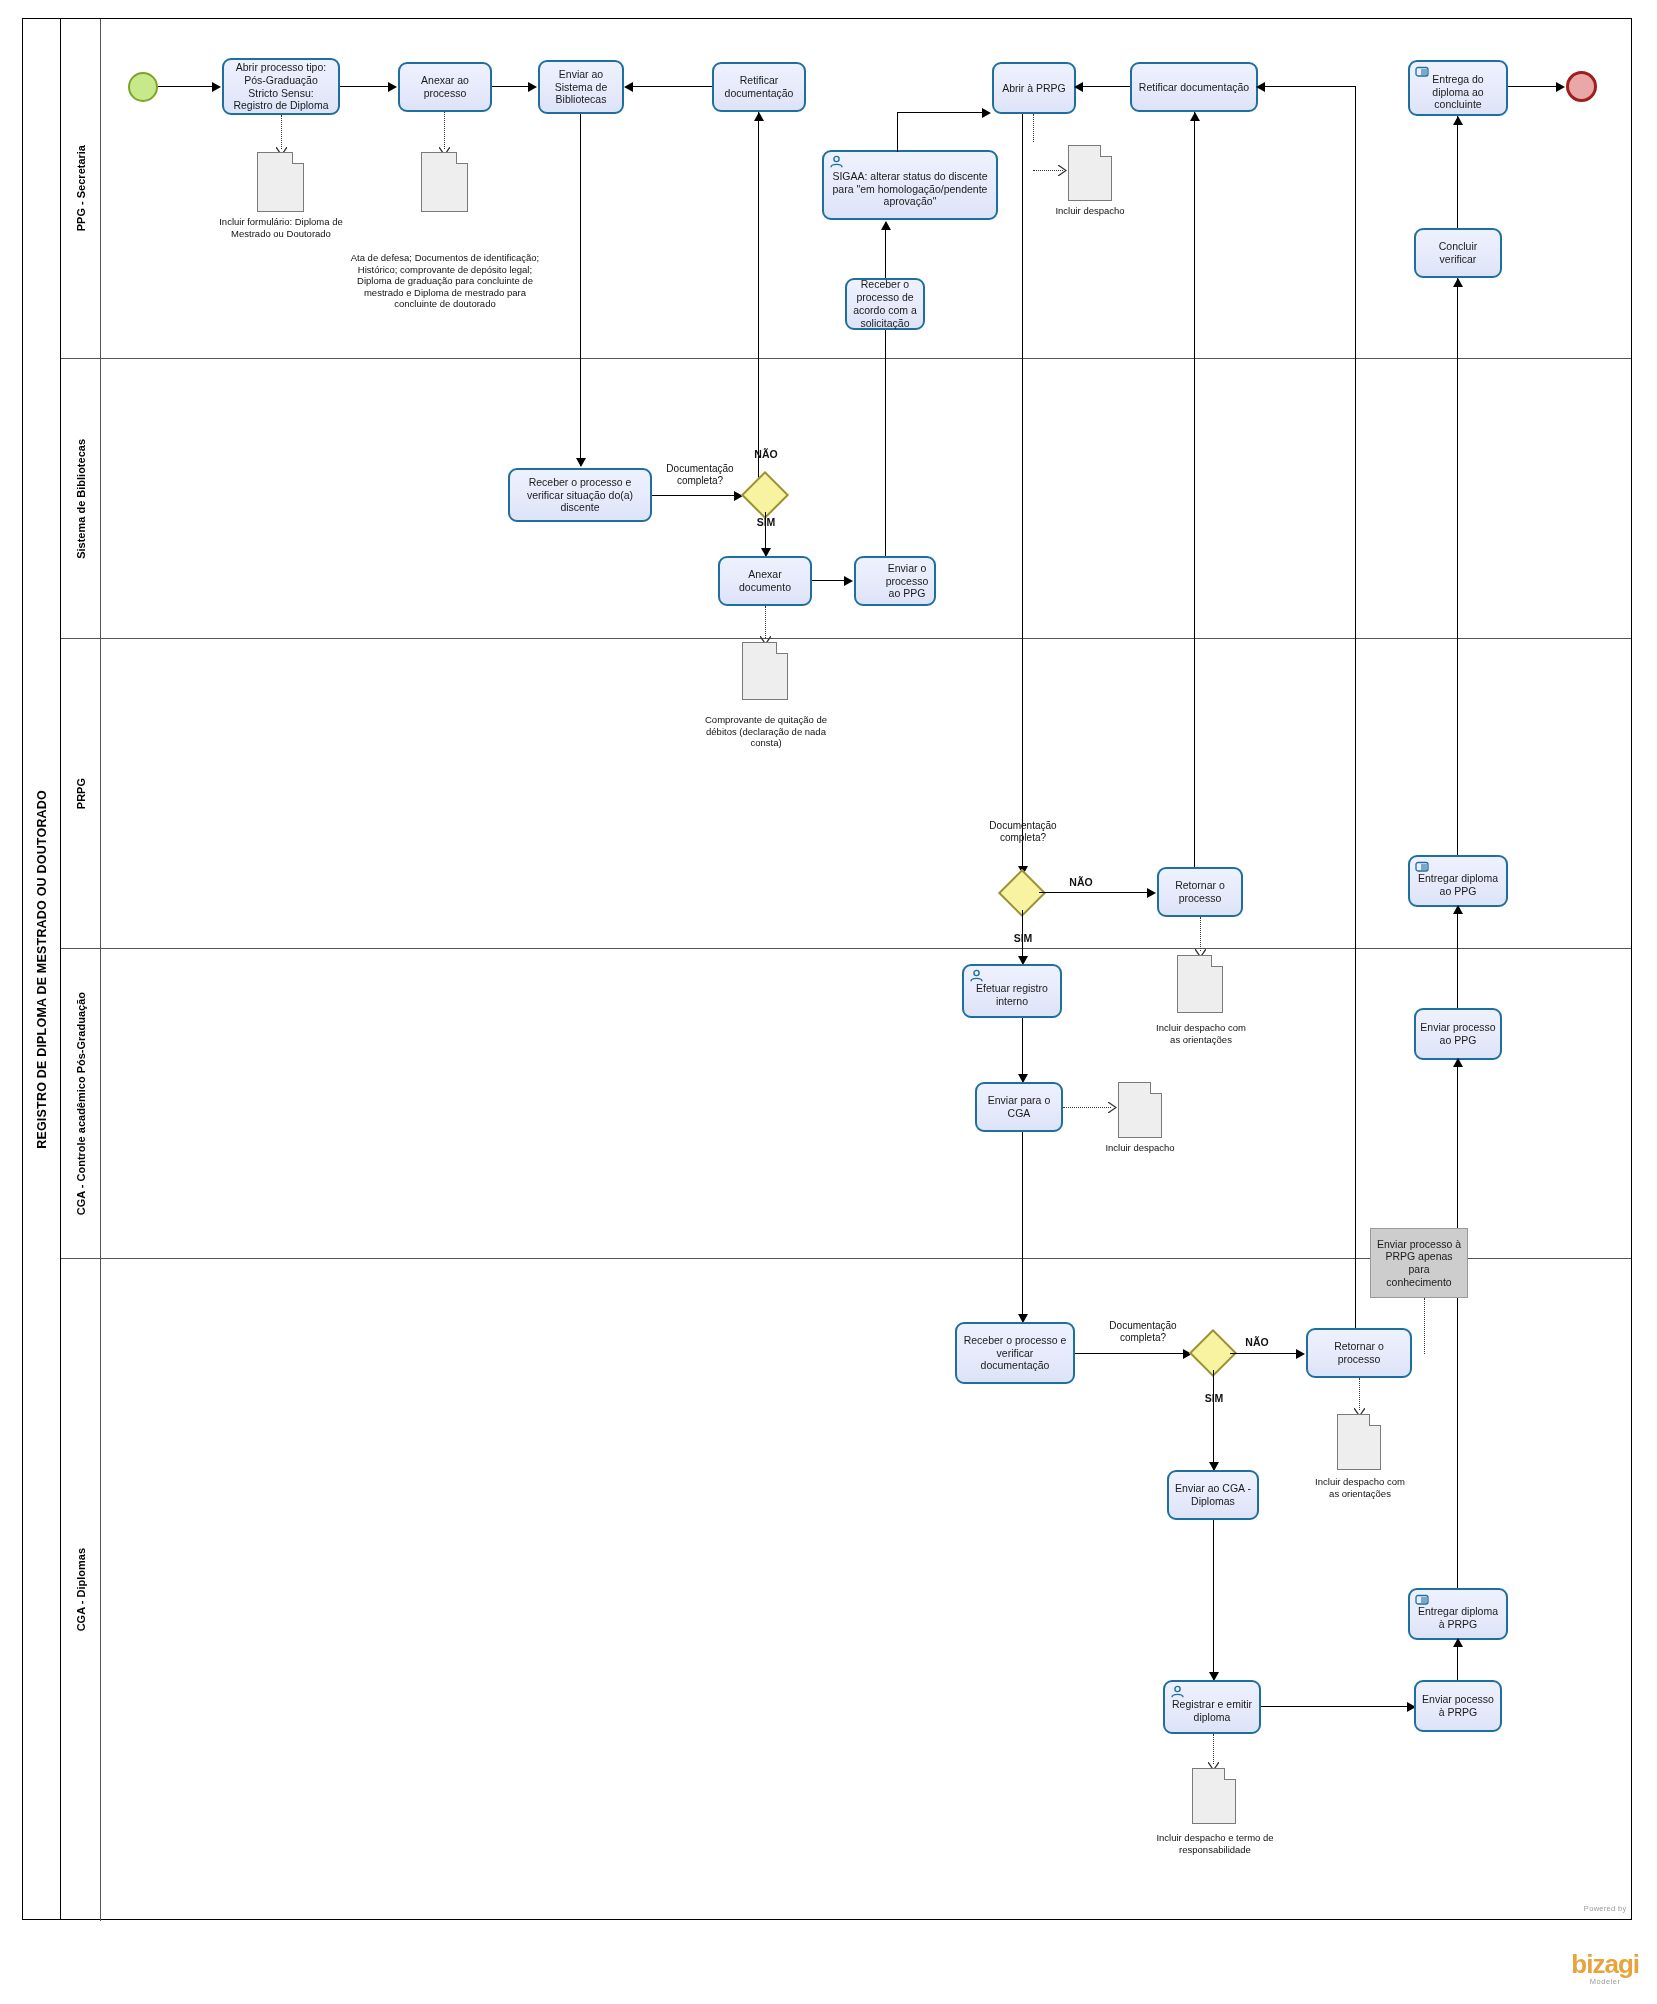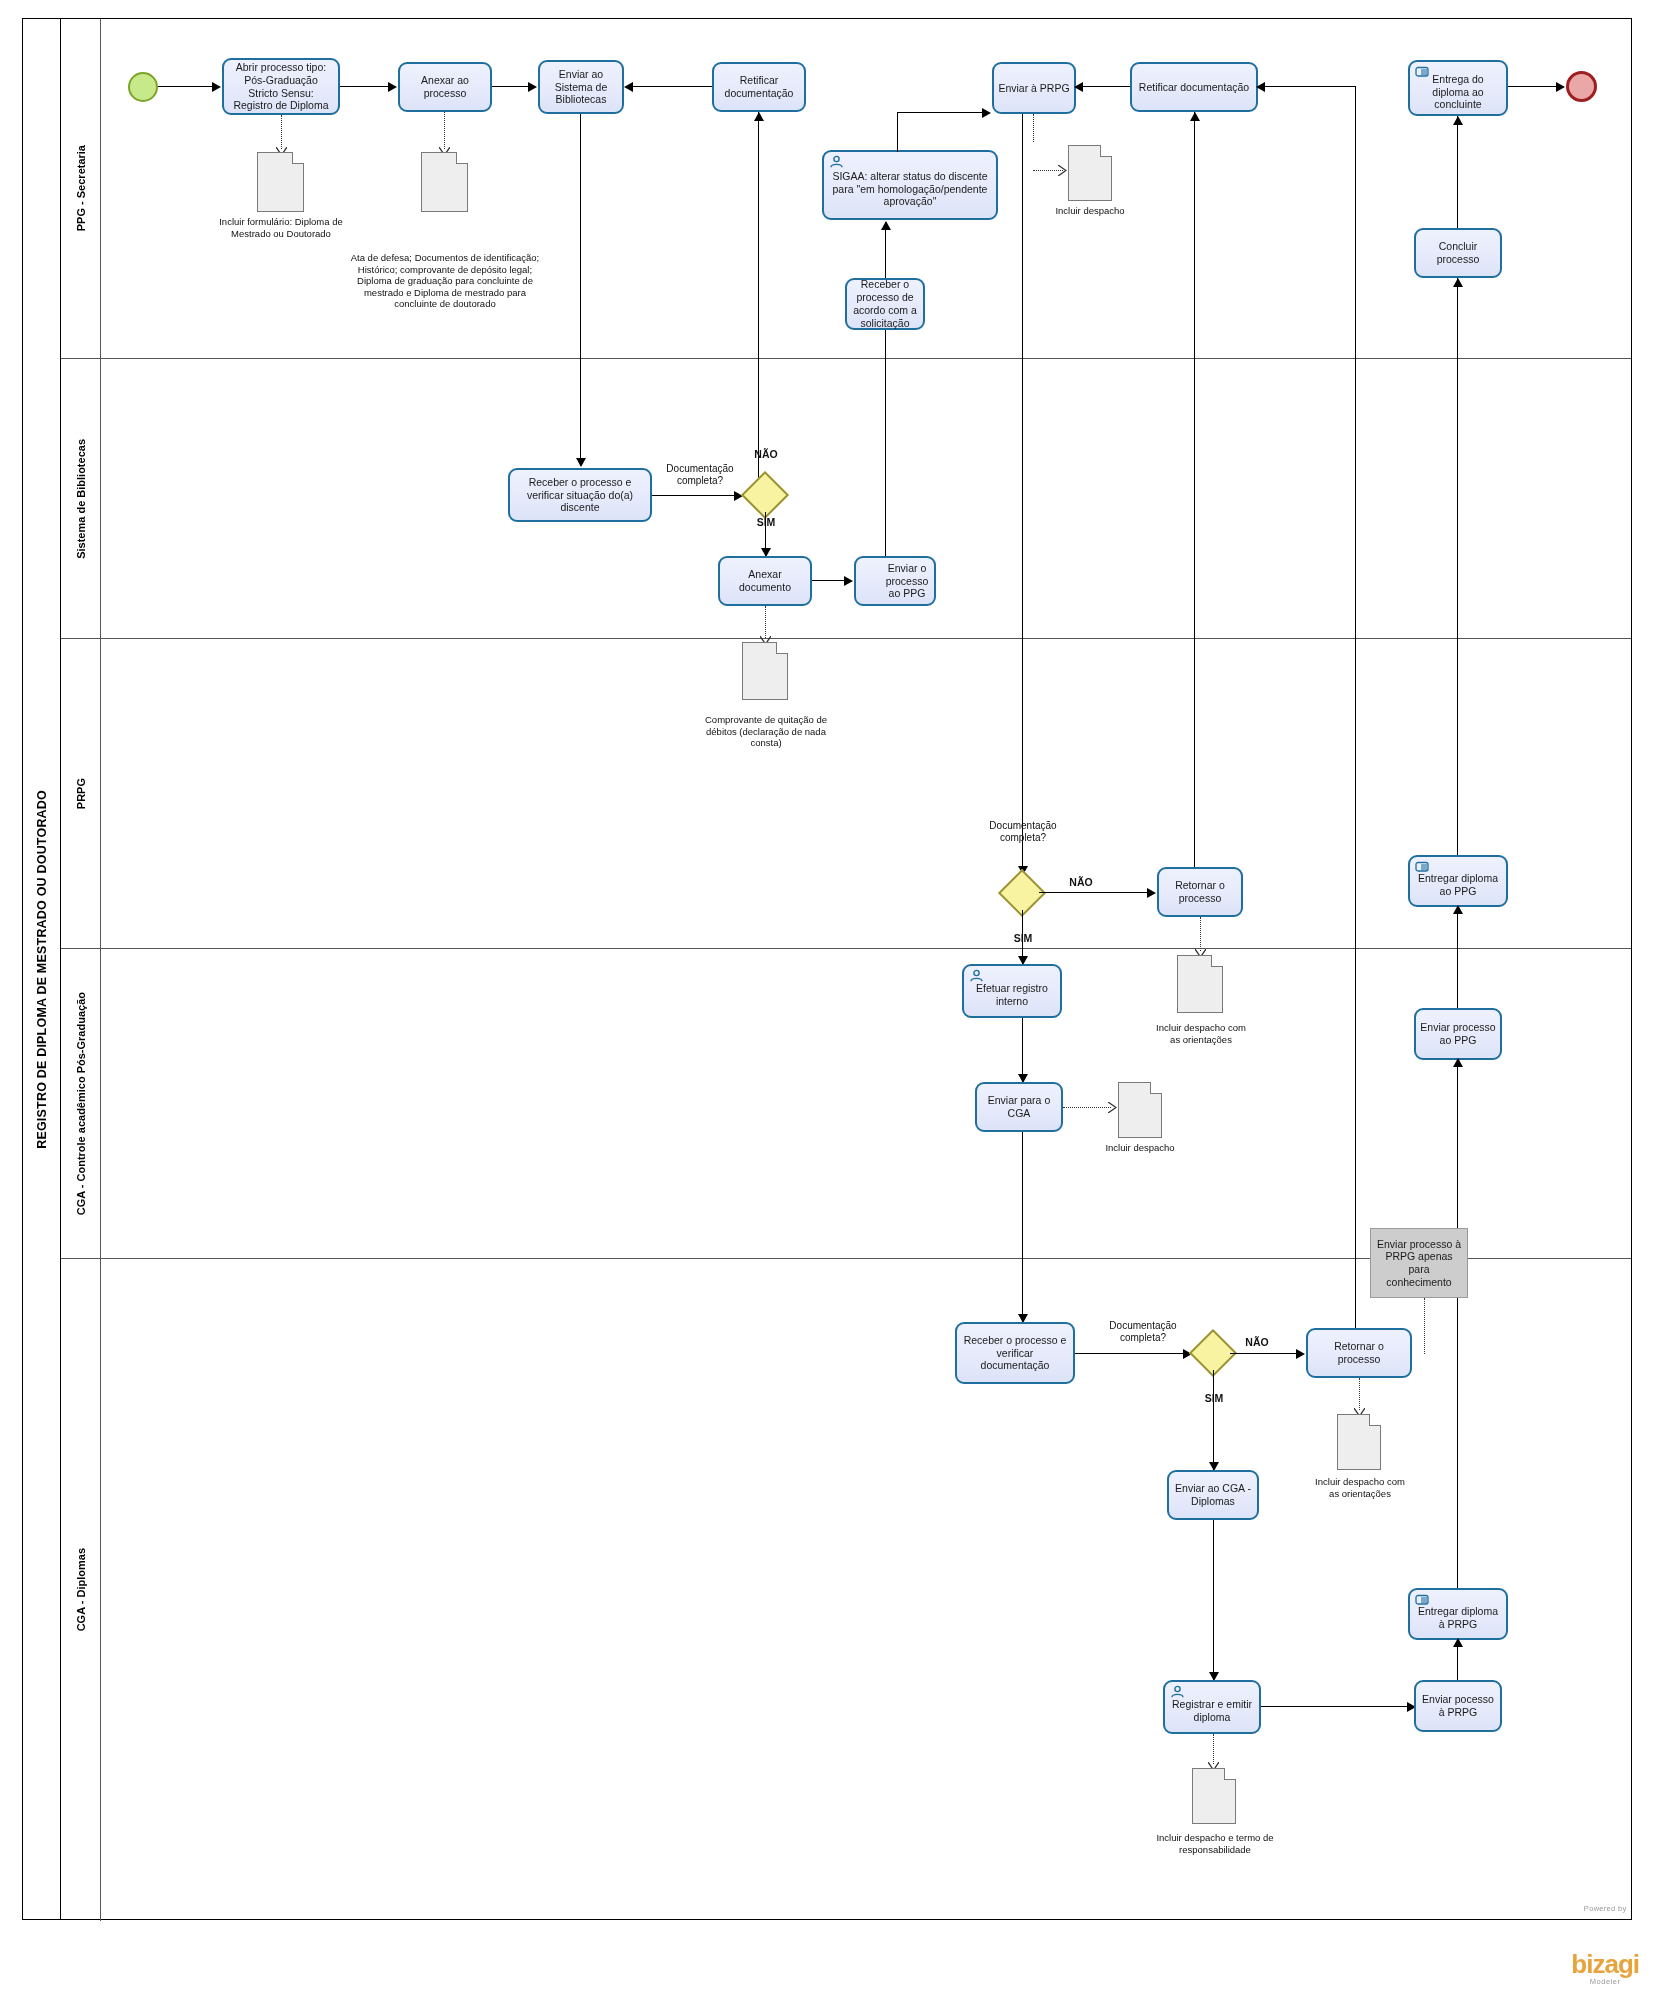--- a/index.html
+++ b/index.html
@@ -170,21 +170,21 @@
     <span>Receber o processo de acordo com a solicitação</span>
   </div>
   <div class="ln v" style="left:885px;top:222px;height:56px;"></div>
   <div class="arw u" style="left:881px;top:221px;"></div>
 
   <div class="ln v" style="left:897px;top:112px;height:40px;"></div>
   <div class="ln h" style="left:897px;top:112px;width:87px;"></div>
   <div class="arw r" style="left:982px;top:108px;"></div>
 
   <div class="task" style="left:992px;top:62px;width:84px;height:52px;">
-    <span>Enviar à PRPG</span>
+    <span>Abrir à PRPG</span>
   </div>
   <div class="dt v" style="left:1033px;top:114px;height:28px;"></div>
   <div class="dt h" style="left:1033px;top:170px;width:30px;"></div>
   <div class="oarw" style="left:1058px;top:165px;">
     <svg width="9" height="11">
         <polyline points="0,0 8,5.5 0,11" fill="none" stroke="#333" stroke-width="1.3"></polyline>
       </svg>
   </div>
   <div class="doc" style="left:1068px;top:145px;width:44px;height:56px;"></div>
   <div class="cap" style="left:1050px;top:205px;width:80px;">Incluir despacho</div>
@@ -214,21 +214,21 @@
         <line x1="6" y1="9" x2="12" y2="9" stroke="#1f6f9e" stroke-width="1.1"></line>
       </svg>
     </span>
     <span>Entrega do diploma ao concluinte</span>
   </div>
   <div class="ln h" style="left:1508px;top:86px;width:50px;"></div>
   <div class="arw r" style="left:1556px;top:82px;"></div>
   <div class="event end" style="left:1566px;top:71px;width:31px;height:31px;"></div>
 
   <div class="task" style="left:1414px;top:228px;width:88px;height:50px;">
-    <span>Concluir processo</span>
+    <span>Concluir verificar</span>
   </div>
   <div class="ln v" style="left:1457px;top:116px;height:112px;"></div>
   <div class="arw u" style="left:1453px;top:116px;"></div>
 
   <div class="ln v" style="left:1457px;top:278px;height:590px;"></div>
   <div class="arw u" style="left:1453px;top:278px;"></div>
 
   <div class="task" style="left:508px;top:468px;width:144px;height:54px;">
     <span>Receber o processo e verificar situação do(a) discente</span>
   </div>

